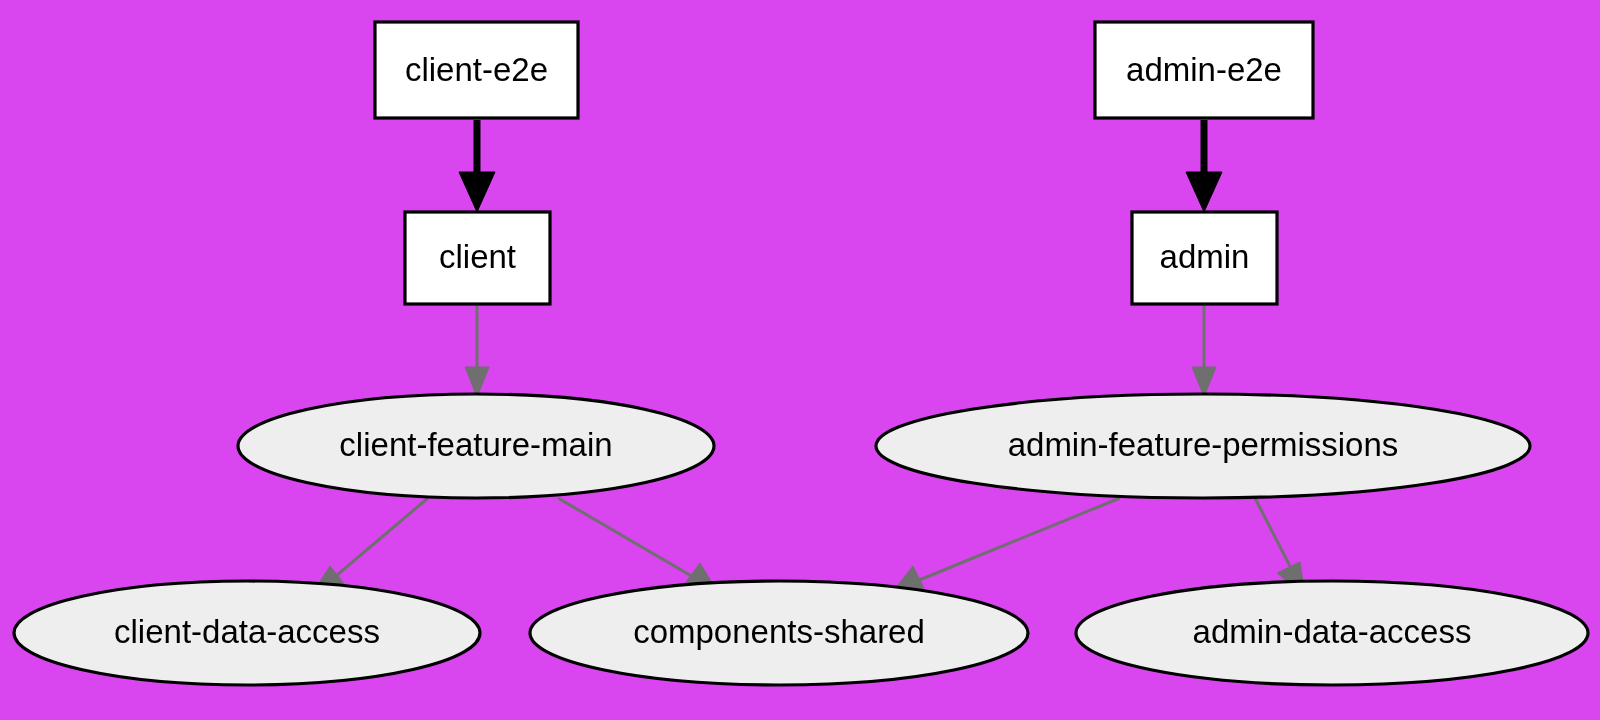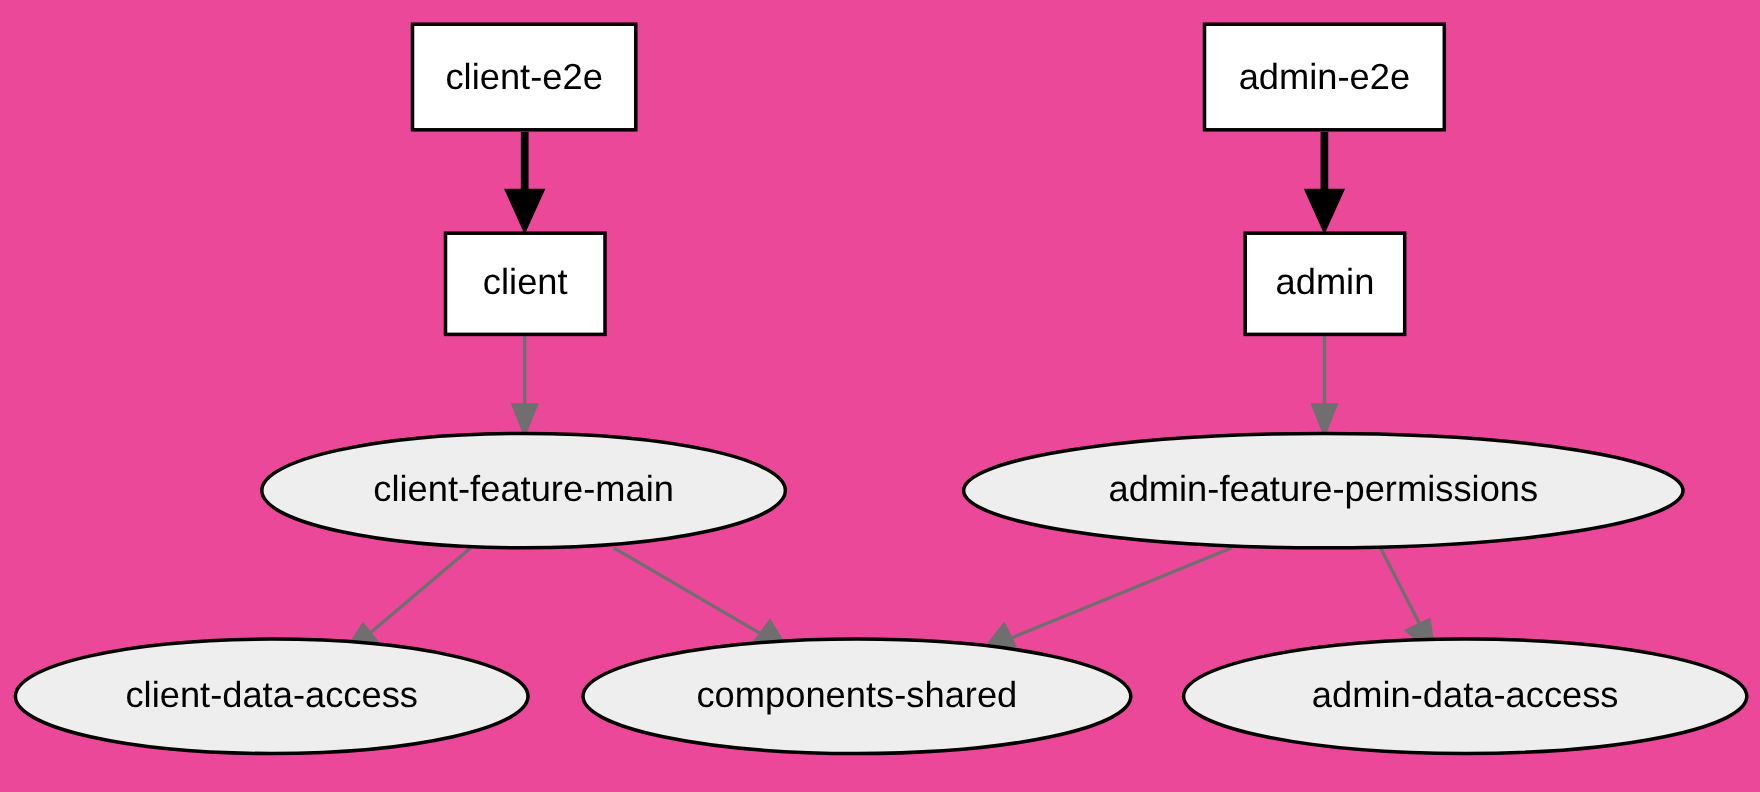--- a/index.html
+++ b/index.html
@@ -4,21 +4,21 @@
 <style>
   html, body {
     margin: 0;
     padding: 0;
     background: #ffffff;
   }
   #canvas-wrap {
     position: relative;
     width: 1600px;
     height: 720px;
-    background: #ec4899;
+    background: #d946ef;
     overflow: hidden;
     font-family: "Liberation Sans", "DejaVu Sans", sans-serif;
   }
   svg.graph-svg {
     position: absolute;
     top: 0;
     left: 0;
     width: 1600px;
     height: 720px;
     display: block;

